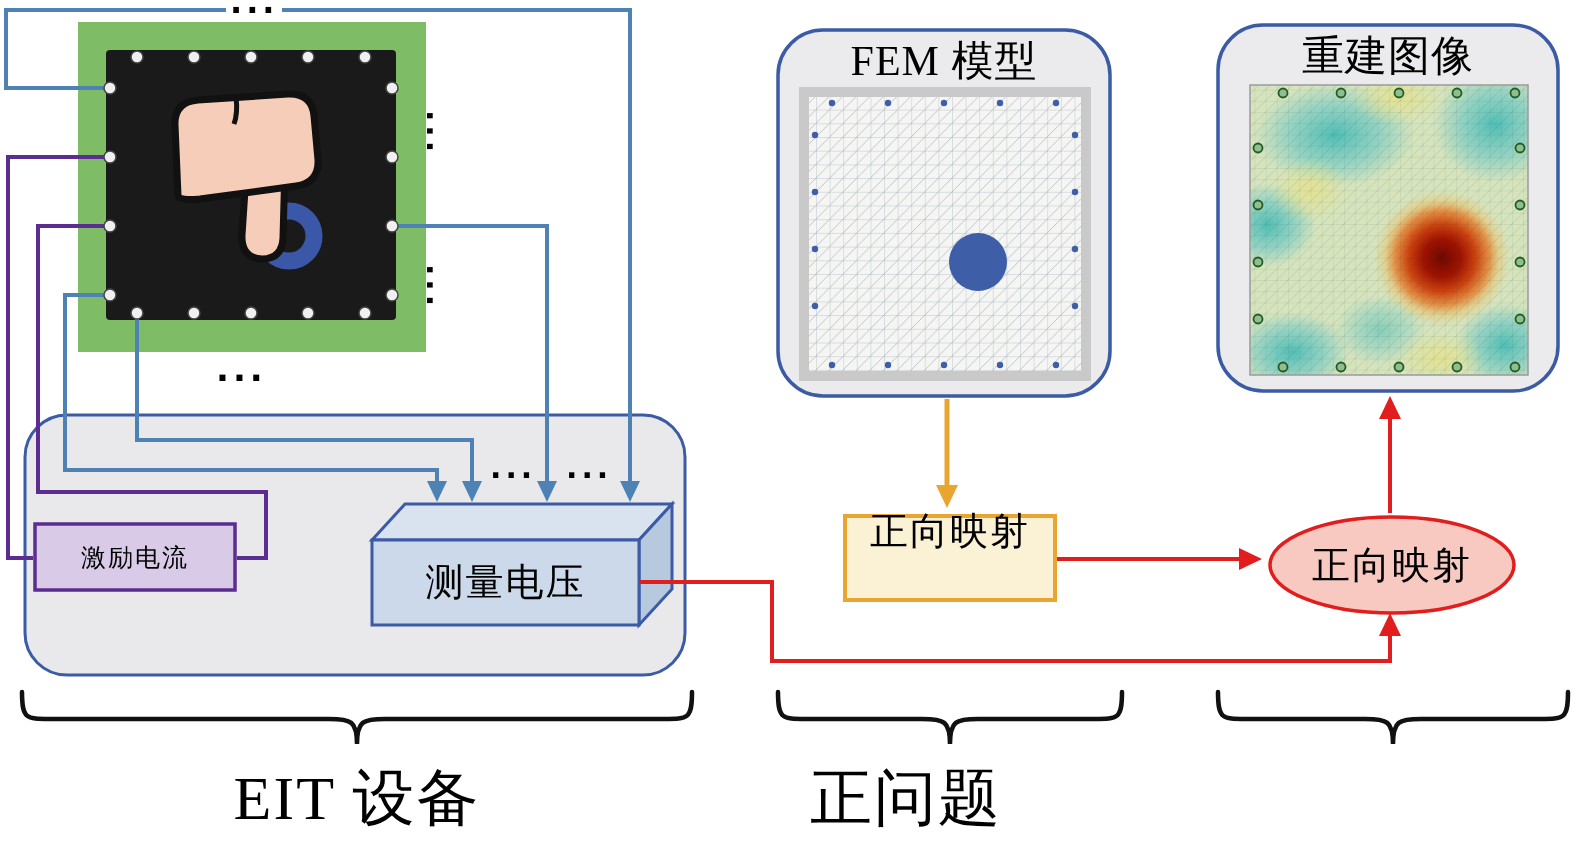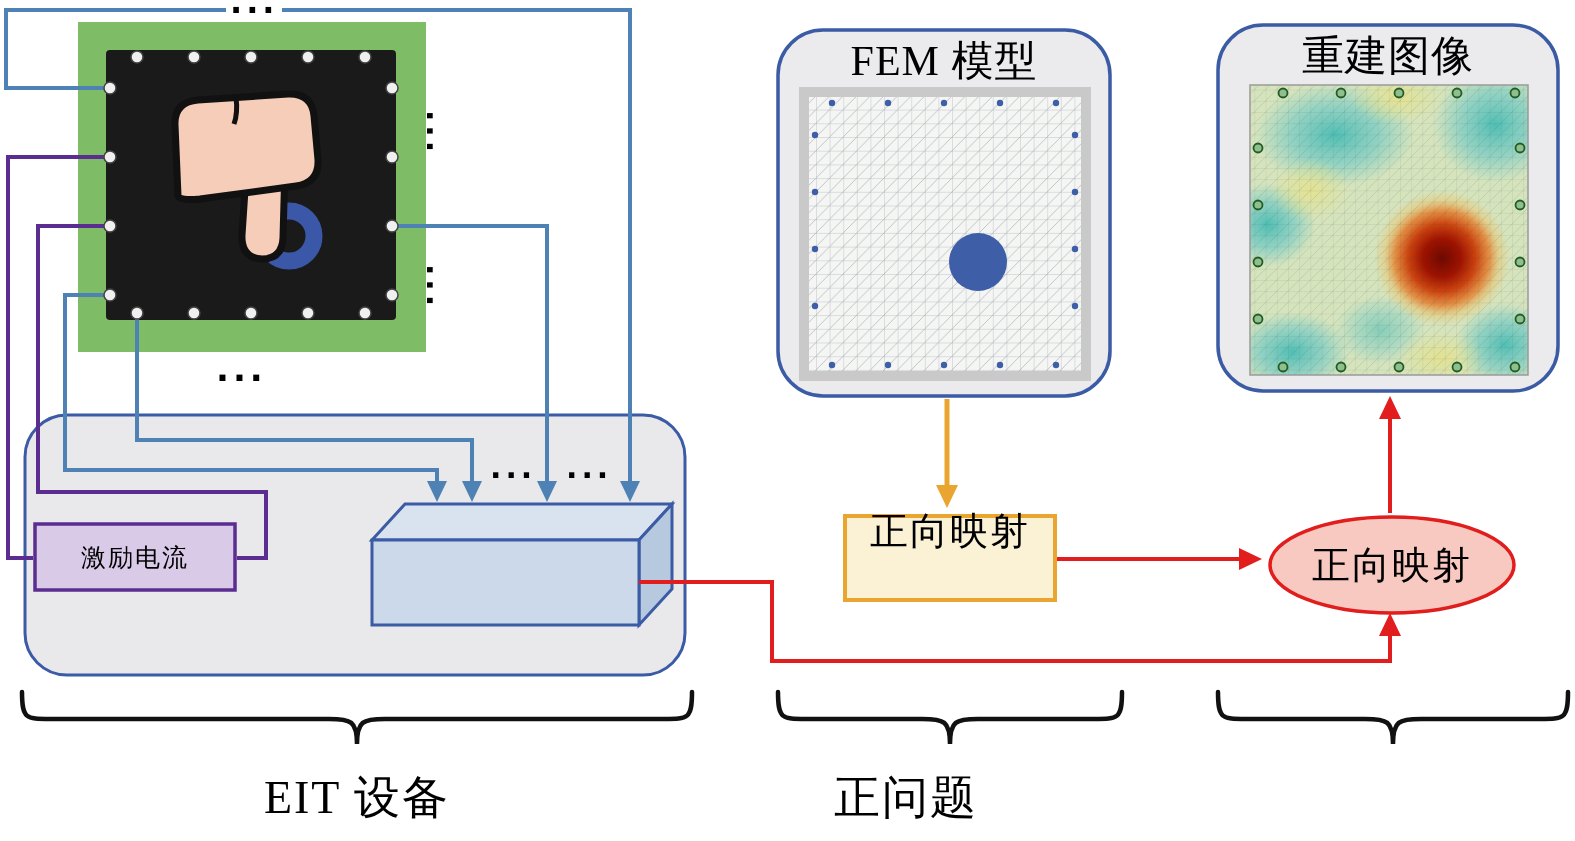--- a/index.html
+++ b/index.html
@@ -3,21 +3,21 @@
 <meta charset="utf-8">
 <style>
   html,body{margin:0;padding:0;background:#fff;}
   #canvas{position:relative;width:1575px;height:841px;background:#fff;overflow:hidden;
           font-family:"Liberation Serif","DejaVu Serif",serif;color:#000;}
   #canvas svg.layer{position:absolute;left:0;top:0;}
   .abs{position:absolute;display:flex;align-items:center;justify-content:center;text-align:center;}
   .t-title{font-size:42px;letter-spacing:1px;}
   .t-box{font-size:38px;letter-spacing:2px;}
   .t-box-sm{font-size:25px;letter-spacing:2px;}
-  .t-brace{font-size:46px;letter-spacing:2px;font-family:Liberation Serif, serif;}
+  .t-brace{font-size:62px;letter-spacing:2px;font-family:Liberation Serif, serif;}
   .dots{font-family:"DejaVu Sans",sans-serif;font-weight:bold;letter-spacing:4px;color:#000;}
   .halo{background:#fff;padding:0 4px;line-height:24px;}
   .vdots{transform:rotate(90deg);}
 </style>
 </head>
 <body>
 
 <div id="canvas">
 
 <svg class="layer" width="1575" height="841" viewBox="0 0 1575 841">
@@ -199,20 +199,21 @@
     <path d="M1218 692 C1218 719, 1222 719, 1246 719 L1365 719 C1387 719, 1393 721, 1393 744 C1393 721, 1399 719, 1421 719 L1540 719 C1564 719, 1568 719, 1568 692"></path>
   </g>
 </svg>
 
 <div class="abs t-title" style="left:778px;top:36px;width:332px;height:50px;">FEM 模型</div>
 
 <div class="abs t-title" style="left:1218px;top:31px;width:340px;height:50px;">重建图像</div>
 
 <div class="abs t-box-sm" style="left:35px;top:524px;width:200px;height:66px;">激励电流</div>
 
+<div class="abs t-box" style="left:372px;top:540px;width:267px;height:85px;">测量电压</div>
 
 <div class="abs t-box" style="left:845px;top:489px;width:210px;height:84px;">正向映射</div>
 
 <div class="abs t-box" style="left:1270px;top:539px;width:244px;height:52px;">正向映射</div>
 
 <div class="abs t-brace" style="left:207px;top:768px;width:300px;height:60px;">EIT 设备</div>
 
 <div class="abs t-brace" style="left:756px;top:768px;width:300px;height:60px;">正问题</div>
 
 

